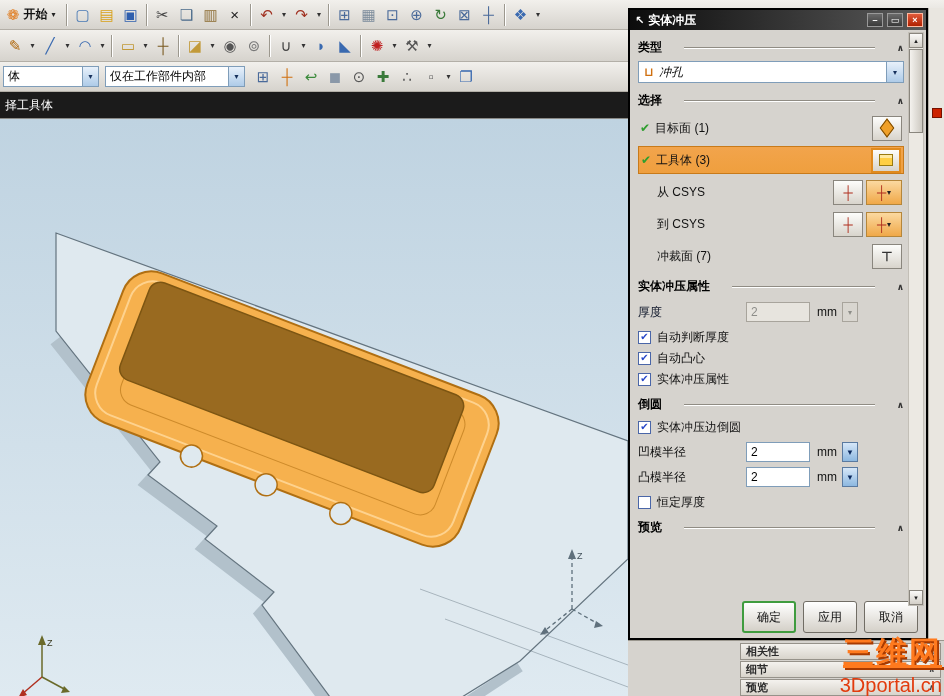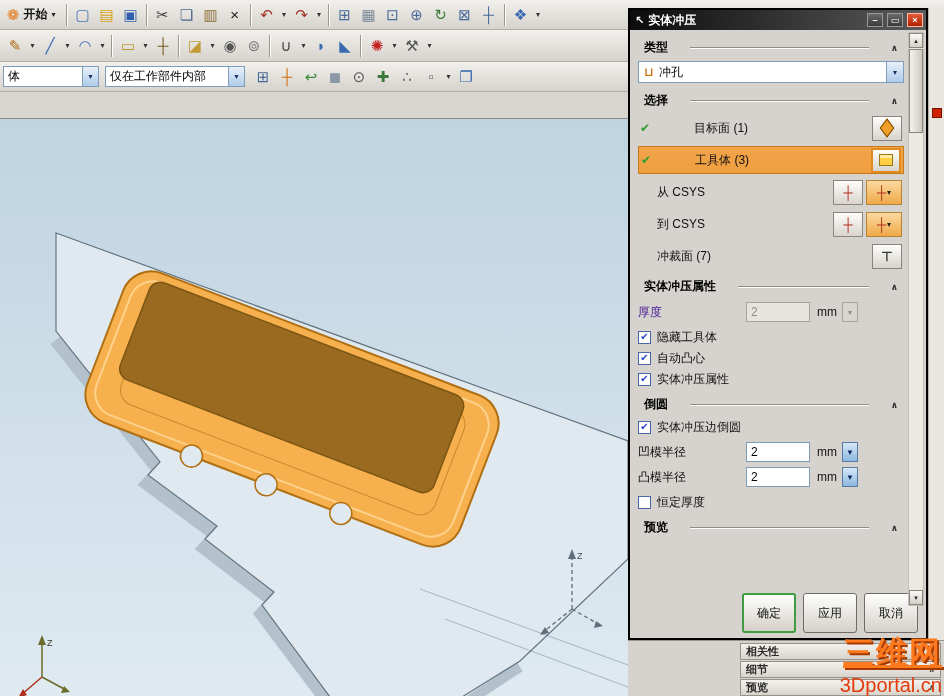--- a/index.html
+++ b/index.html
@@ -58,69 +58,69 @@
   .dlg-title { height:20px; background:linear-gradient(90deg,#0c0c0c,#5a5a5a); color:#fff; display:flex;
                align-items:center; gap:4px; padding:0 3px 0 5px; font-weight:bold; flex:0 0 auto; }
   .t-ico { font-size:11px; }
   .t-text { flex:1; }
   .t-btn { width:16px; height:14px; background:linear-gradient(#6a6a6a,#3a3a3a); border:1px solid #999;
            color:#fff; font-size:9px; display:flex; align-items:center; justify-content:center; cursor:default; }
   .t-btn.close { background:linear-gradient(#e05a3a,#b02000); border-color:#ffb9a0; font-weight:bold; }
 
   .dlg-body { position:relative; flex:1; display:flex; flex-direction:column; padding:3px 22px 5px 8px; overflow:hidden; }
 
-  .sec-hdr { display:flex; align-items:center; gap:22px; margin:6px 6px 3px; font-weight:bold; color:#000; }
+  .sec-hdr { display:flex; align-items:center; gap:22px; margin:6px 0 3px; font-weight:bold; color:#000; }
   .sec-rule { flex:1; height:2px; border-top:1px solid #908c84; border-bottom:1px solid #fff; }
   .sec-chev { font-size:9px; color:#333; }
 
   .type-combo-row { display:flex; margin:2px 0 3px; }
   .type-combo { flex:1; display:flex; align-items:center; background:#fff; border:1px solid #7f9db9; height:22px; }
   .type-ico { width:20px; text-align:center; color:#d07010; font-weight:bold; }
-  .type-val { flex:1; }
+  .type-val { flex:1;font-style:italic; }
   .type-arrow { width:17px; height:20px; display:flex; align-items:center; justify-content:center; font-size:8px;
                 color:#16305c; background:linear-gradient(#e8f1fb,#aecbe8); border-left:1px solid #7f9db9; }
 
   .sel-row { display:flex; align-items:center; height:28px; margin:2px 0; padding:0 2px; }
   .sel-row.active { background:linear-gradient(var(--active-row,#f2a44c),#ef9f3e); border:1px solid var(--active-border,#c87a1a); }
   .chk { color:#2e9e2e; font-weight:bold; margin-right:5px; font-size:12px; }
-  .sel-lbl { color:#111;margin-left:39px; }
+  .sel-lbl { color:#111; }
   .sel-lbl.pad { margin-left:17px; }
   .sel-btn { margin-left:auto; width:30px; height:25px; background:linear-gradient(#fdfdfb,#d8d4cc);
              border:1px solid #8a867e; display:flex; align-items:center; justify-content:center; gap:1px; cursor:default; }
   .sel-btn.hl { border:2px solid #e08a1e; }
   .sel-btn.wide { width:36px; margin-left:3px; }
   .sel-btn.warm { background:linear-gradient(#fbd9a0,#f0a848); border-color:#b5863a; }
   .mini-face { width:12px; height:12px; background:#f0a028; border:1px solid #7a4a00; transform:rotate(45deg) skew(8deg,8deg); }
   .mini-cube { width:14px; height:12px; background:#ffcf44; border:1px solid #9a7a10; box-shadow:inset 0 3px 0 #ffe9a0; }
   .csys-glyph { font-size:13px; color:#b03020; font-weight:bold; line-height:1; }
   .punch-glyph { font-size:13px; color:#333; font-weight:bold; }
 
   .dlg-row { display:flex; align-items:center; margin:3px 0; min-height:22px; }
   .lbl { width:108px; color:#111; }
-  .lbl.gray, .gray { color:#4c1d95; }
+  .lbl.gray, .gray { color:#0f172a; }
   .field { height:20px; border:1px solid #7f9db9; background:#fff; padding:0 4px; font-size:12px;
            font-family:"Liberation Sans","DejaVu Sans",sans-serif; width:64px; }
   .field.disabled { background:#e7e4de; color:#8d8d89; border-color:#a8a49c; }
   .mm { padding:0 5px 0 7px; color:#111; }
   .spin-btn { width:16px; height:20px; display:flex; align-items:center; justify-content:center; font-size:8px;
               color:#0c2a5e; background:linear-gradient(#d6e7f8,#8db8e0); border:1px solid #5a7aa0; cursor:default; }
   .spin-btn.disabled { background:#d9d6d0; color:#8d8d89; border-color:#a8a49c; }
 
   .cb-row { display:flex; align-items:center; height:20px; margin:1px 0; }
   .cb { width:13px; height:13px; background:#fff; border:1px solid #4a66a8; margin-right:6px;
         display:flex; align-items:center; justify-content:center; }
   .cb .mark, .cb-mark { color:#2747c8; font-size:10px; font-weight:bold; line-height:1; }
   .cb-lbl { color:#111; }
 
   .show-result { flex:1; height:22px; background:#e4e1da; border:1px solid #9a968e; color:#83837f;
                  display:flex; align-items:center; justify-content:space-between; padding:0 6px; }
   .sr-ico { font-size:13px; color:#6a6a66; }
 
   .btn-row { margin-top:auto; display:flex; justify-content:flex-end; gap:7px; margin-right:-14px; padding-top:6px; }
-  .btn { min-width:54px; height:40px; background:linear-gradient(#ffffff,#d4d0c8); border:1px solid #716d65;
+  .btn { min-width:54px; height:32px; background:linear-gradient(#ffffff,#d4d0c8); border:1px solid #716d65;
          border-radius:3px; font-size:12px; padding:0 9px; color:#111;
          font-family:"Liberation Sans","DejaVu Sans",sans-serif; cursor:default; }
   .btn.ok { border:2px solid var(--ok-green,#3f9c3f); }
 
   .scrollbar { position:absolute; right:2px; top:22px; width:16px; height:574px; background:#ece9e3;
                border:1px solid #c3bfb7; }
   .sb-btn { position:absolute; left:0; width:14px; height:15px; background:linear-gradient(#fbfaf8,#d4d0c8);
             border:1px solid #8a867e; font-size:7px; display:flex; align-items:center; justify-content:center; color:#222; }
   .sb-btn.up { top:0; }
   .sb-btn.down { bottom:0; }
@@ -221,20 +221,23 @@
           <span class="tbi icon" style="color: rgb(85, 85, 85);">⊙</span>
           <span class="tbi icon" style="color: rgb(58, 122, 58);">✚</span>
           <span class="tbi icon" style="color: rgb(85, 85, 85);">∴</span>
           <span class="tbi icon" style="color: rgb(102, 102, 102);">▫</span>
           <span class="tbi drop">▾</span>
           <span class="tbi icon" style="color: rgb(58, 106, 176);">❐</span>
         </div>
     </div>
   </div>
 
+  <div class="cue-bar">
+    <span>择工具体</span>
+  </div>
 
   <div class="viewport">
     <svg width="628" height="578" viewBox="0 0 628 578">
       <defs>
         <linearGradient id="bgGrad" x1="0" y1="0" x2="0" y2="1">
           <stop offset="0" style="stop-color:var(--viewport-top,#bfd3e1)"></stop>
           <stop offset="1" style="stop-color:var(--viewport-bottom,#dfeaf1)"></stop>
         </linearGradient>
       </defs>
       <rect x="0" y="0" width="628" height="578" fill="url(#bgGrad)"></rect>
@@ -387,21 +390,21 @@
         <span class="mm gray">mm</span>
         <span class="spin-btn disabled">▾</span>
       </div>
 
       <div>
 
       <div class="cb-row">
           <span class="cb">
               <span class="cb-mark">✔</span>
             </span>
-          <span class="cb-lbl">隐藏工具体</span>
+          <span class="cb-lbl">自动判断厚度</span>
         </div>
           <div class="cb-row">
           <span class="cb">
               <span class="cb-mark">✔</span>
             </span>
           <span class="cb-lbl">自动凸心</span>
         </div>
           <div class="cb-row">
           <span class="cb">
               <span class="cb-mark">✔</span>

